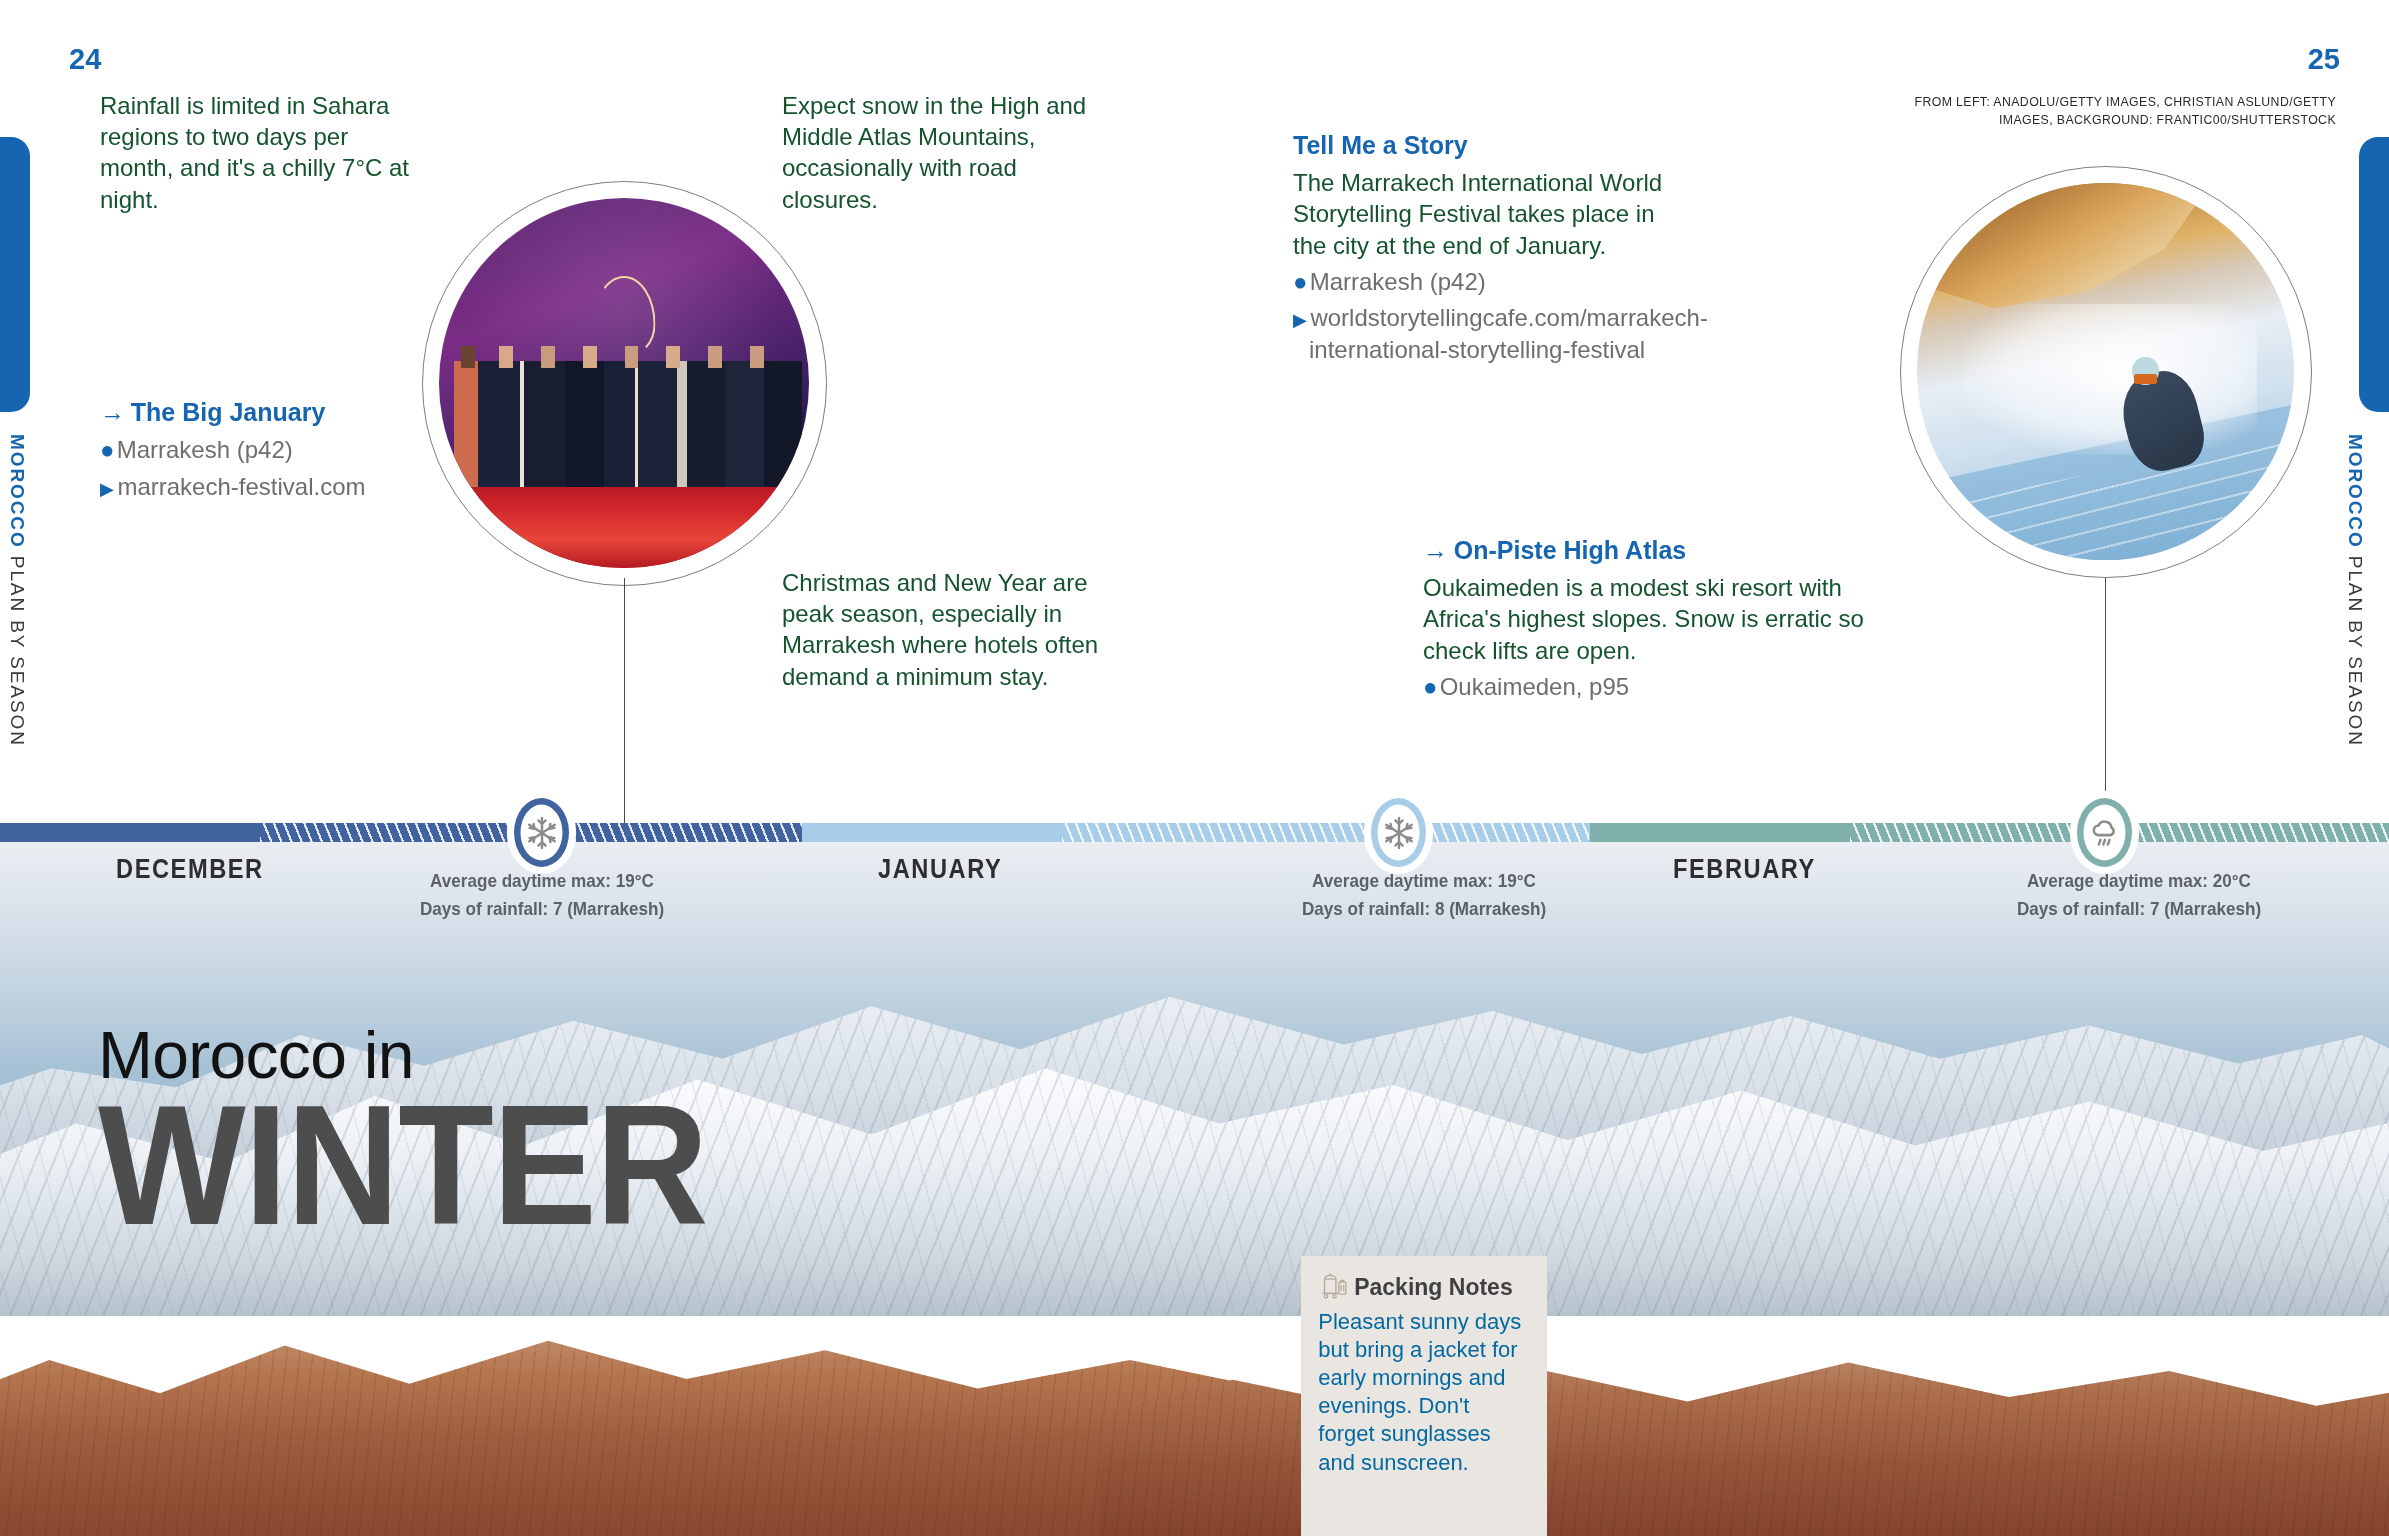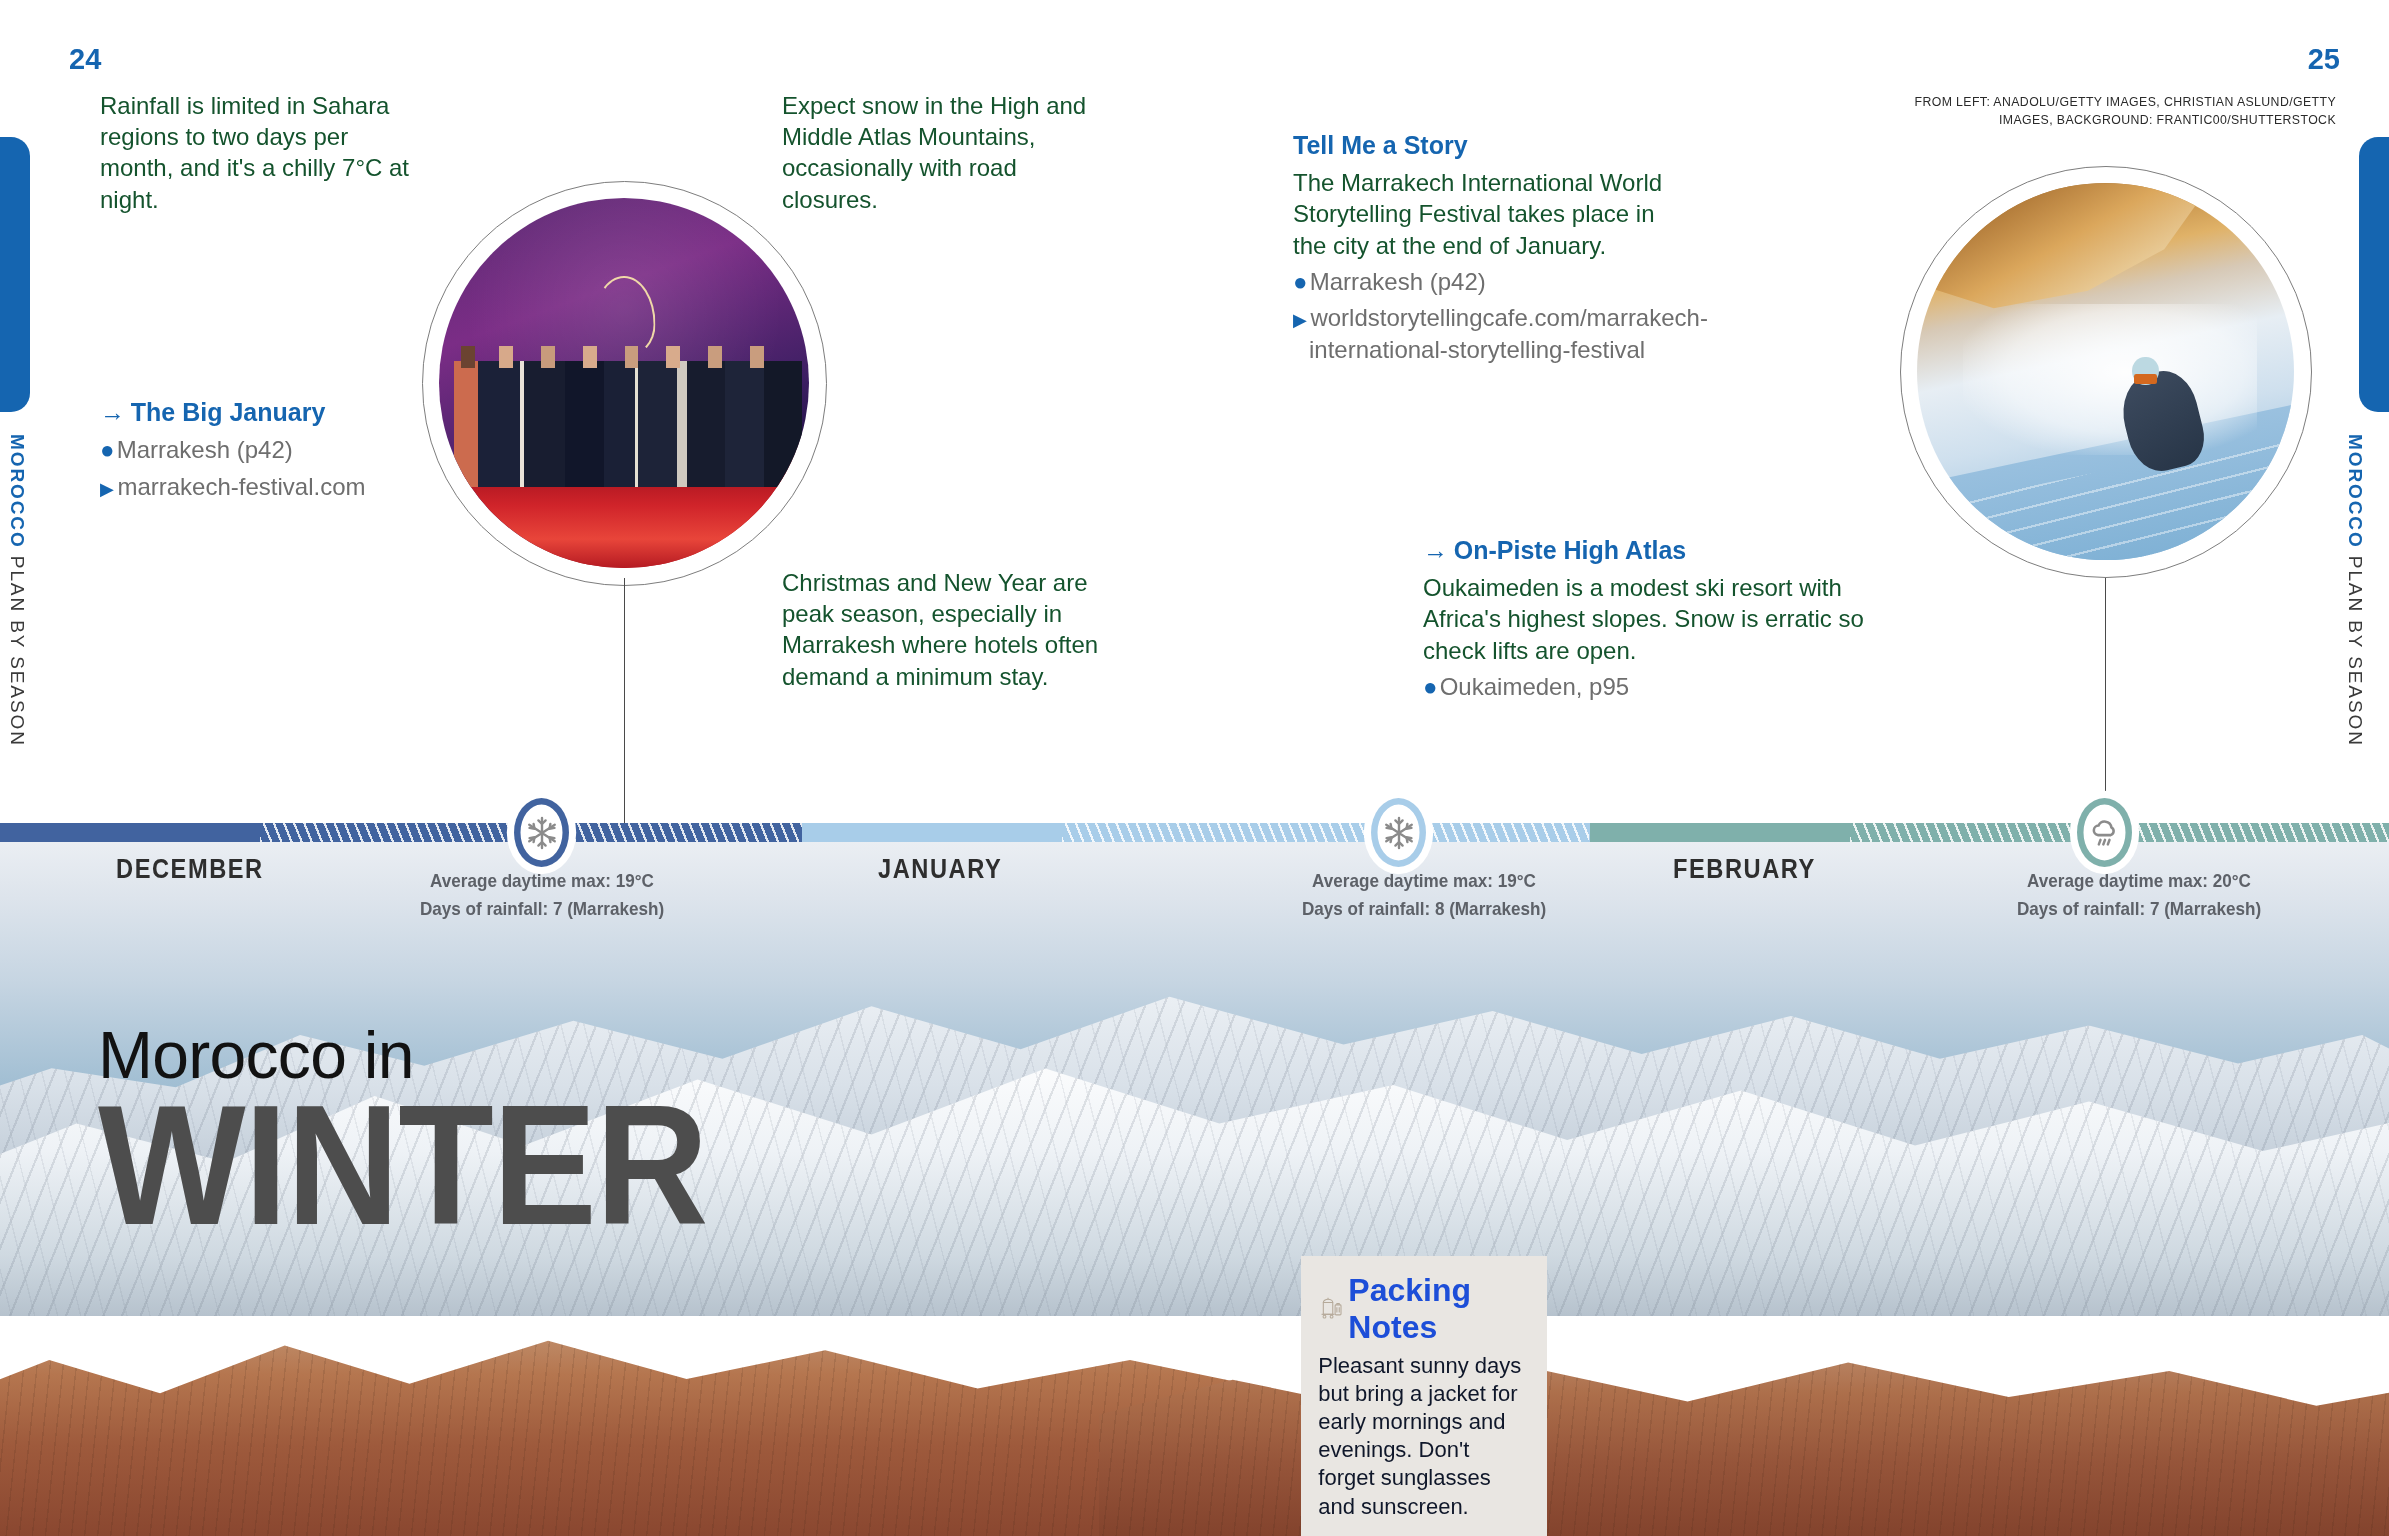--- a/index.html
+++ b/index.html
@@ -141,22 +141,22 @@
   .month { position:absolute; z-index:31; font-size:27.5px; font-weight:700; color:#2e2e2e;
            letter-spacing:1.8px; transform:scaleX(.86); transform-origin:left center; }
   .stat { position:absolute; z-index:31; width:376px; text-align:center;
           font-size:19px; font-weight:700; color:#5d6168; line-height:1.45;
           transform:scaleX(.9); transform-origin:center center; }
 
   
   .packing { position:absolute; left:1301px; top:1256px; width:246px; height:280px;
              background:#e9e6e2; z-index:34; padding:16px 17.3px 0 17.3px; }
   .pack-hd { display:flex; align-items:center; gap:2.9px; margin-bottom:5.8px; }
-  .pack-hd-txt { font-size:32px; font-weight:700; color:#1d4ed8; }
-  .pack-txt { font-size:22px; line-height:1.28; color:#0f172a; }
+  .pack-hd-txt { font-size:23px; font-weight:700; color:#404040; }
+  .pack-txt { font-size:22px; line-height:1.28; color:#0369a1; }
 </style>
 </head>
 <body>
 
 <div id="page">
 
   <div class="scene">
     <div class="sky"></div>
     <div class="mtn mtn-back">
       <div class="mtn-rock"></div>

